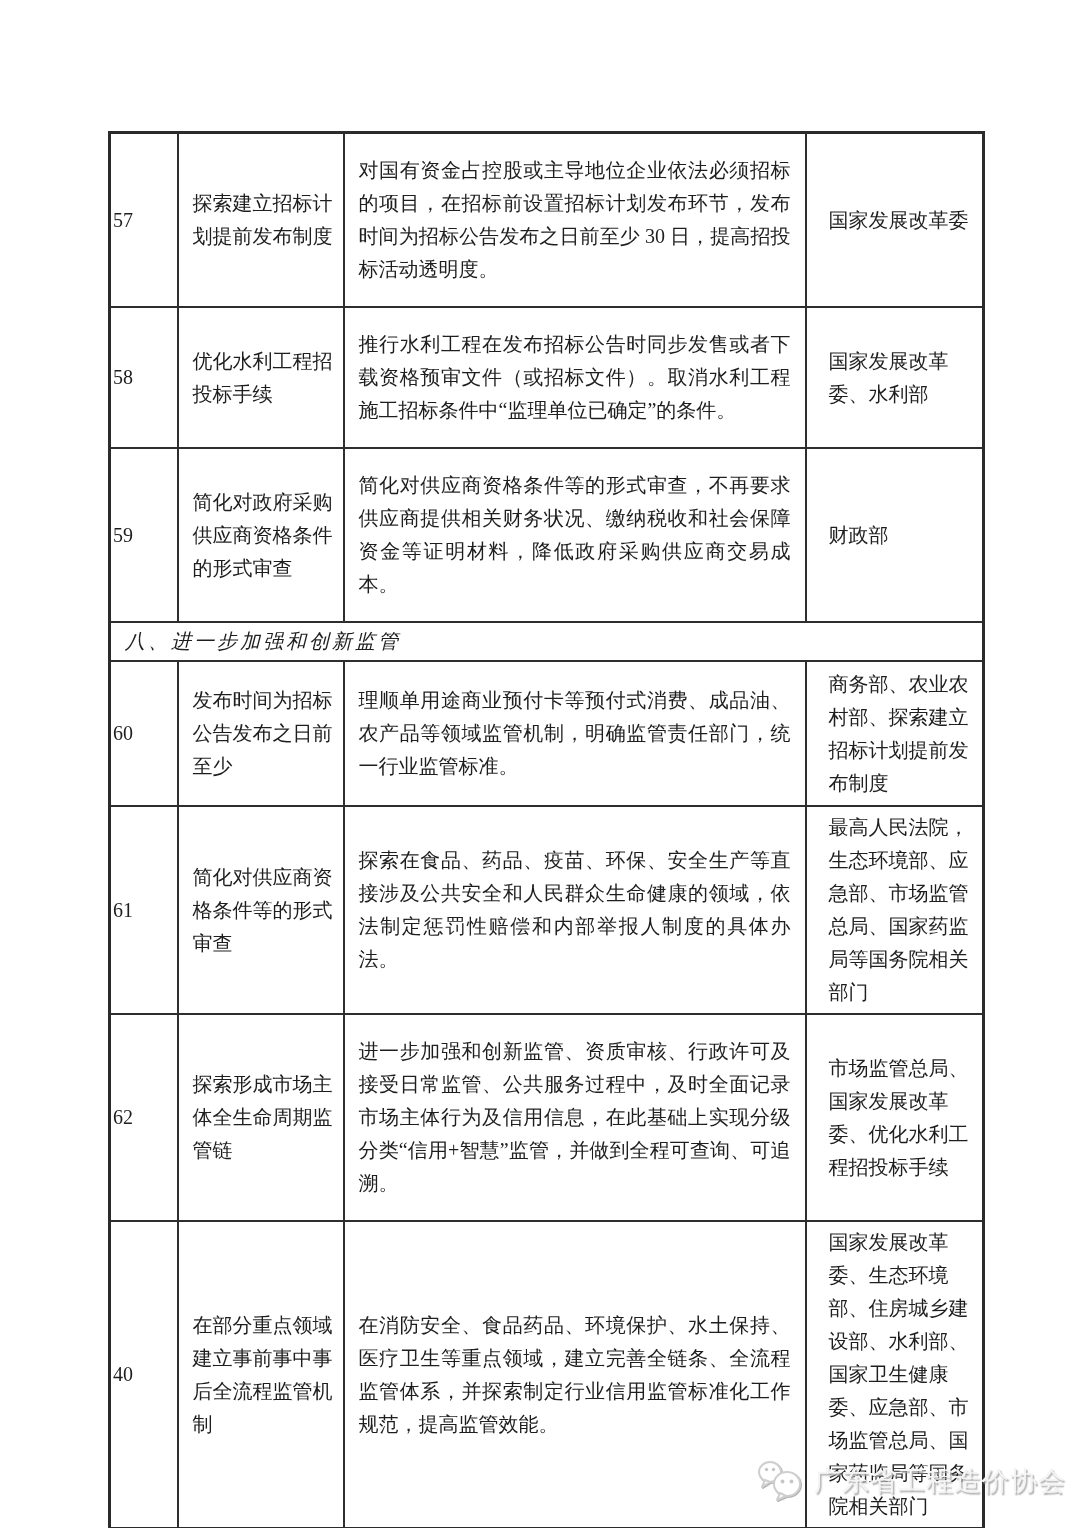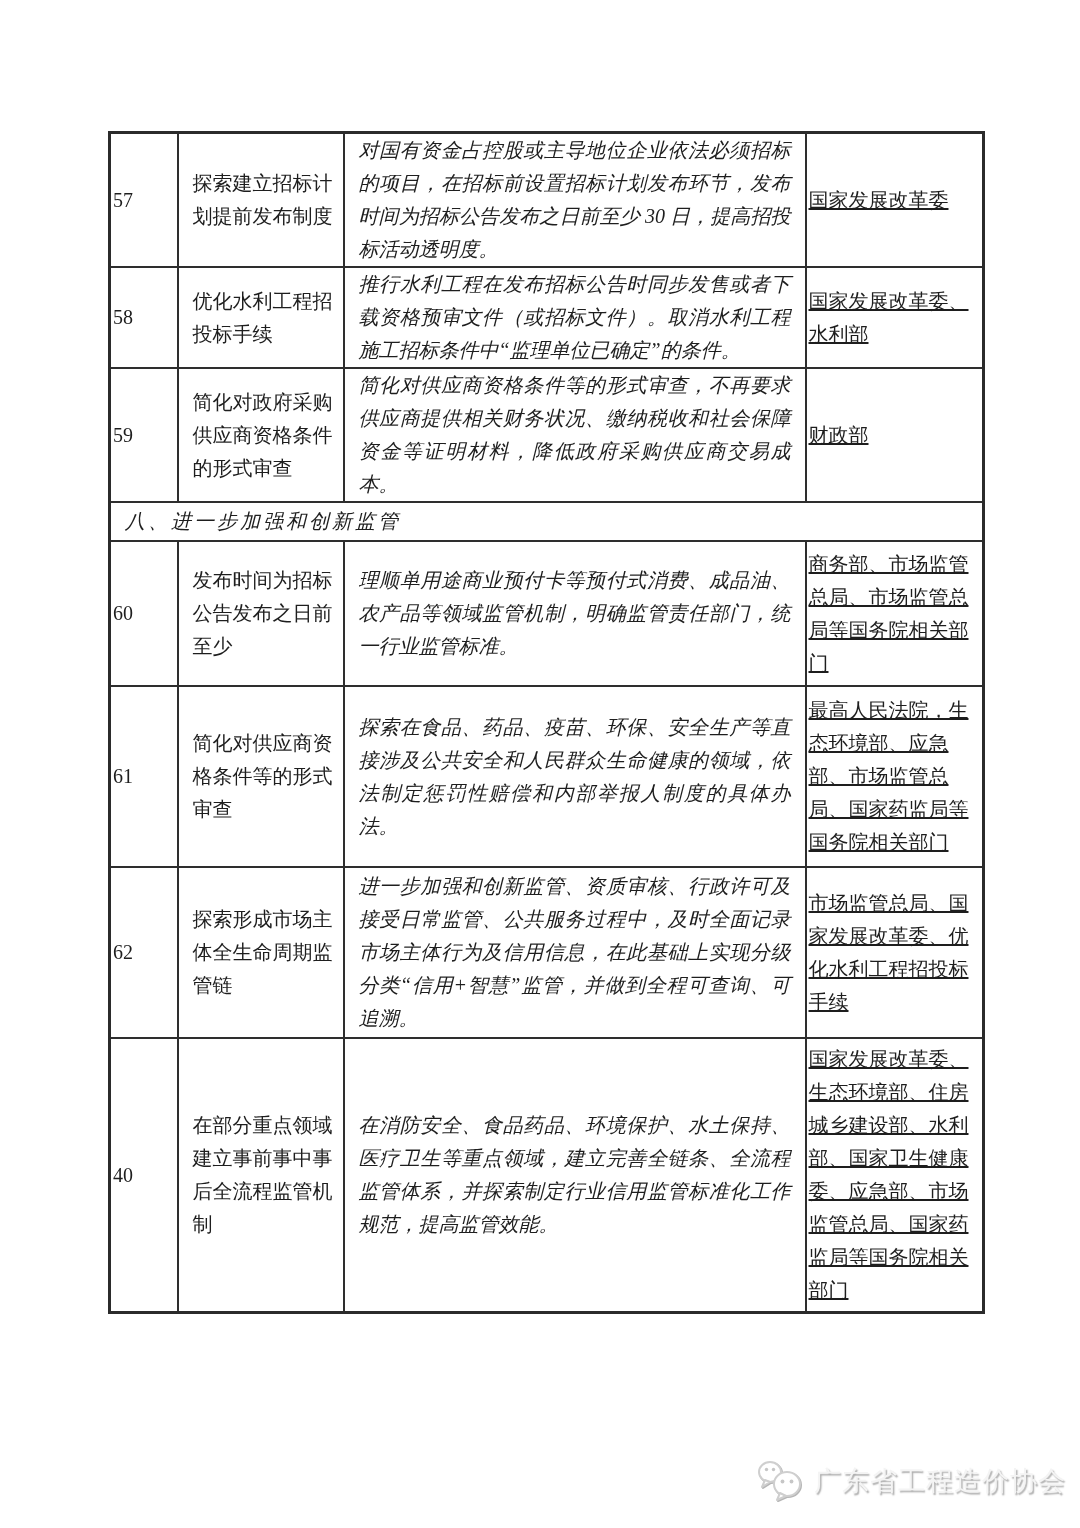--- a/index.html
+++ b/index.html
@@ -33,30 +33,28 @@
     color: #1e1e1e;
     overflow: hidden;
   }
   td.no {
     padding: 0 2px;
   }
   td.task {
     padding: 4px 0 4px 14px;
   }
   td.content {
-    padding: 0 14px;
+    padding: 20px 14px;
     text-align: justify;
     text-align-last: left;
-    font-style: italic;
   }
   td.dept {
-    padding: 4px 8px 4px 2px;
+    padding: 4px 8px 4px 22px;
     font-size: 19px;
     line-height: 32px;
-    text-decoration: underline;
   }
   td.section {
     font-style: italic;
     letter-spacing: 3px;
     padding: 2px 10px 2px 14px;
     font-size: 20px;
   }
   
   .rh0 { height: 116px; }
   .rh1 { height: 101px; }
@@ -120,21 +118,21 @@
         <td class="content">简化对供应商资格条件等的形式审查，不再要求供应商提供相关财务状况、缴纳税收和社会保障资金等证明材料，降低政府采购供应商交易成本。</td>
         <td class="dept">财政部</td>
       </tr>
       <tr class="rhs">
         <td class="section" colspan="4">八、进一步加强和创新监管</td>
       </tr>
       <tr class="rh3">
         <td class="no">60</td>
         <td class="task">发布时间为招标公告发布之日前至少</td>
         <td class="content">理顺单用途商业预付卡等预付式消费、成品油、农产品等领域监管机制，明确监管责任部门，统一行业监管标准。</td>
-        <td class="dept">商务部、市场监管总局、市场监管总局等国务院相关部门</td>
+        <td class="dept">商务部、农业农村部、探索建立招标计划提前发布制度</td>
       </tr>
       <tr class="rh4">
         <td class="no">61</td>
         <td class="task">简化对供应商资格条件等的形式审查</td>
         <td class="content">探索在食品、药品、疫苗、环保、安全生产等直接涉及公共安全和人民群众生命健康的领域，依法制定惩罚性赔偿和内部举报人制度的具体办法。</td>
         <td class="dept">最高人民法院，生态环境部、应急部、市场监管总局、国家药监局等国务院相关部门</td>
       </tr>
       <tr class="rh5">
         <td class="no">62</td>
         <td class="task">探索形成市场主体全生命周期监管链</td>

